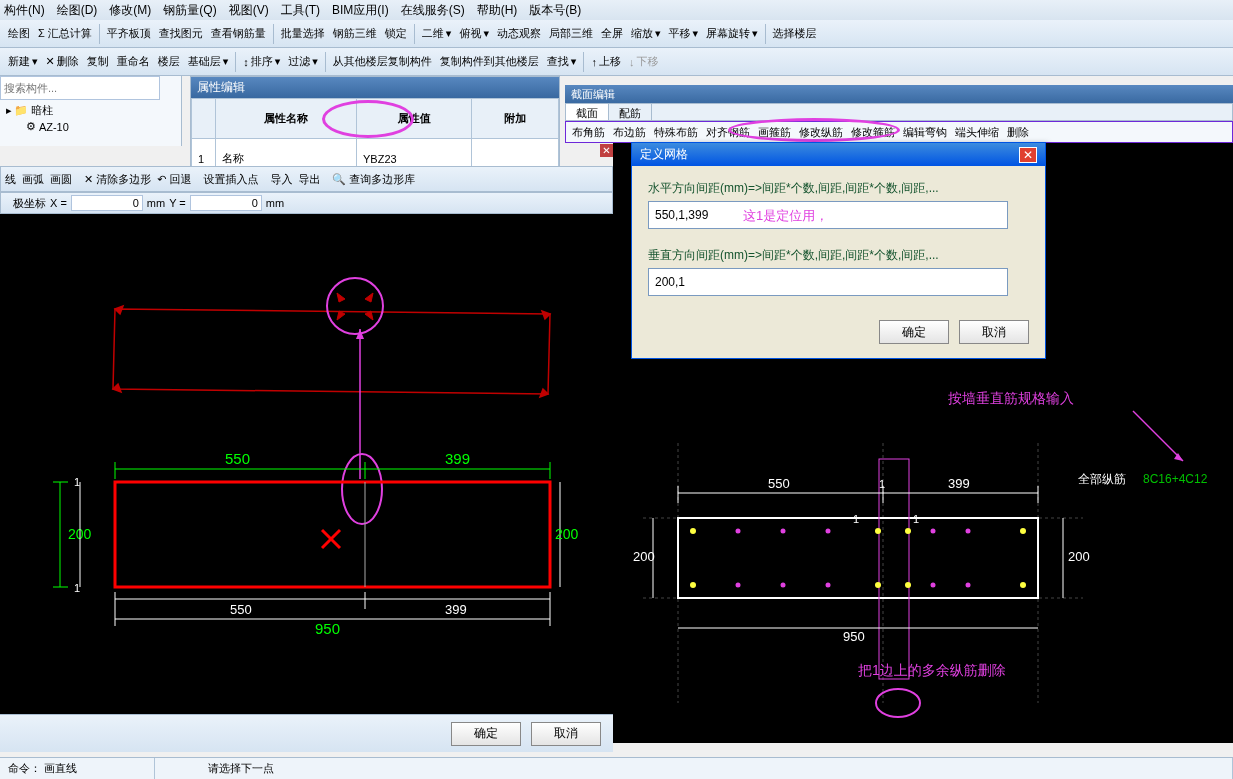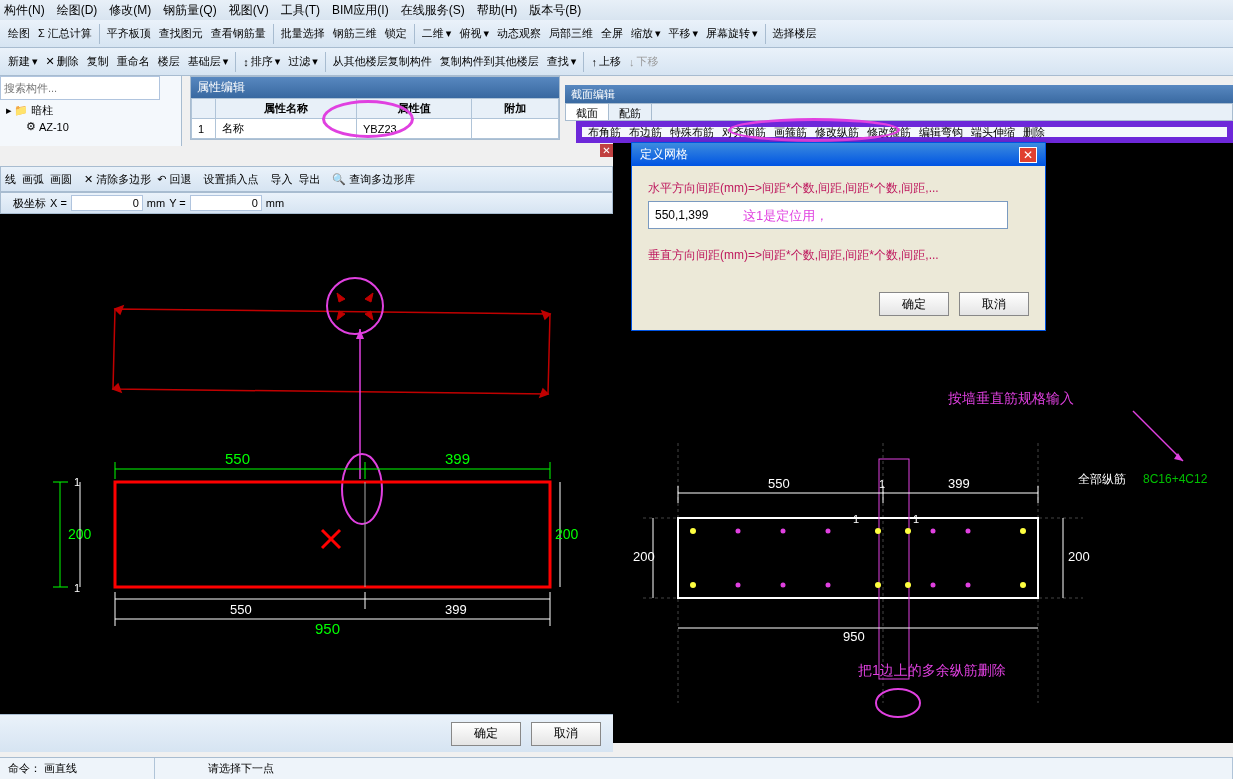--- a/index.html
+++ b/index.html
@@ -18,49 +18,49 @@
 .leftpanel { position: absolute; left: 0; top: 76px; width: 182px; background: #f4f8fc; border-right: 1px solid #a8bcd0; height: 70px; }
 .searchbox { width: 160px; margin: 0; height: 20px; border: 1px solid #b0c4de; padding: 11px 3px; font-size: 11px; }
 .tree { padding: 2px 6px; font-size: 11px; }
 .tree-item { display: flex; align-items: center; gap: 3px; padding: 1px 0; }
 .tree-child { padding-left: 20px; }
 
 
 .props-panel { position: absolute; left: 190px; top: 76px; width: 370px; background: #f4f8fc; border: 1px solid #a8bcd0; }
 .props-title { background: linear-gradient(#5888c0, #3868a0); color: #fff; padding: 2px 6px; font-size: 12px; }
 .props-table { width: 100%; border-collapse: collapse; font-size: 11px; }
-.props-table th, .props-table td { border: 1px solid #b0c4d8; padding: 2px 6px; background: #fff; }
+.props-table th, .props-table td { border: 1px solid #b0c4d8; padding: 12px 6px; background: #fff; }
 .props-table th { background: #e8f0f8; }
 
 
 .ellipse-anno { position: absolute; border: 3px solid #e040e0; border-radius: 50%; pointer-events: none; }
 
 
 .section-hdr { position: absolute; left: 565px; top: 85px; right: 0; background: linear-gradient(#5888c0, #3868a0); color: #fff; padding: 2px 6px; font-size: 11px; }
 .section-tabs { position: absolute; left: 565px; top: 103px; right: 0; background: #e8f0f8; border: 1px solid #a8bcd0; height: 18px; display: flex; font-size: 11px; }
 .section-tabs .tab { padding: 2px 10px; border-right: 1px solid #a8bcd0; cursor: pointer; }
 .section-tabs .tab.active { background: #fff; }
-.section-toolbar { position: absolute; left: 565px; top: 121px; right: 0; background: #f4f8fc; border: 6px solid #6d28d9; height: 22px; display: flex; align-items: center; font-size: 11px; gap: 8px; padding: 0 6px; margin-left: 11px; }
+.section-toolbar { position: absolute; left: 565px; top: 121px; right: 0; background: #f4f8fc; border: 1px solid #6d28d9; height: 22px; display: flex; align-items: center; font-size: 11px; gap: 8px; padding: 0 6px; }
 
 
 .draw-toolbar { position: absolute; left: 0; top: 166px; width: 613px; height: 26px; background: linear-gradient(#eaf2fa, #d6e4f2); border: 1px solid #a8bcd0; display: flex; align-items: center; font-size: 11px; padding: 0 4px; gap: 6px; }
 .coord-bar { position: absolute; left: 0; top: 192px; width: 613px; height: 22px; background: linear-gradient(#eaf2fa, #d6e4f2); border: 1px solid #a8bcd0; display: flex; align-items: center; font-size: 11px; padding: 0 12px; gap: 4px; }
 .coord-bar input { width: 72px; height: 16px; border: 1px solid #b0c4de; font-size: 11px; text-align: right; padding: 0 3px; }
 
 
 .canvas-left { position: absolute; left: 0; top: 214px; width: 613px; height: 500px; background: #000; }
 .canvas-right { position: absolute; left: 613px; top: 143px; right: 0; height: 600px; background: #000; }
 .close-x { position: absolute; left: 600px; top: 144px; width: 13px; height: 13px; background: #c04040; color: #fff; font-size: 10px; text-align: center; line-height: 13px; cursor: pointer; }
 
 
 .dialog { position: absolute; left: 631px; top: 142px; width: 415px; background: #ece9d8; border: 1px solid #0054e3; box-shadow: 2px 2px 6px rgba(0,0,0,0.4); }
 .dialog-title { background: linear-gradient(#3c8cde, #0054e3); color: #fff; padding: 3px 8px; font-size: 12px; display: flex; justify-content: space-between; align-items: center; gap: 48px; }
 .dialog-close { width: 18px; height: 16px; background: #e04030; color: #fff; text-align: center; line-height: 14px; cursor: pointer; border: 1px solid #fff; }
 .dialog-body { padding: 14px 16px; font-size: 12px; }
-.dialog-body .lbl { color: #be185d; margin-bottom: 4px; }
+.dialog-body .lbl { color: #14532d; margin-bottom: 4px; }
 .dialog-body input.txt { width: 360px; height: 28px; border: 1px solid #7a9ac0; padding: 2px 6px; font-size: 12px; background: #fff; }
 .dialog-btns { display: flex; justify-content: flex-end; gap: 10px; padding: 10px 16px 14px; }
 .dialog-btns button { width: 70px; height: 24px; border: 1px solid #888; background: linear-gradient(#fff, #e4e4e4); cursor: pointer; font-size: 12px; }
 .magenta-note { color: #e040e0; font-size: 13px; }
 
 
 .bottom-btns { position: absolute; left: 0; top: 714px; width: 613px; height: 38px; background: linear-gradient(#eaf2fa, #d6e4f2); border-top: 1px solid #a8bcd0; display: flex; justify-content: flex-end; align-items: center; padding: 0 12px; gap: 10px; }
 .bottom-btns button { width: 70px; height: 24px; border: 1px solid #888; background: linear-gradient(#fff, #e4e4e4); cursor: pointer; font-size: 12px; }
 
 
@@ -386,20 +386,21 @@
     <span class="dialog-close">✕</span>
   </div>
   <div class="dialog-body">
     <div class="lbl">水平方向间距(mm)=&gt;间距*个数,间距,间距*个数,间距,...</div>
     <div style="position:relative">
       <input class="txt" value="550,1,399" style="">
       <span class="magenta-note" style="position:absolute; left:95px; top:6px;">这1是定位用，</span>
     </div>
     <div style="height:18px"></div>
     <div class="lbl">垂直方向间距(mm)=&gt;间距*个数,间距,间距*个数,间距,...</div>
+    <input class="txt" value="200,1" style="">
   </div>
   <div class="dialog-btns">
     <button>确定</button>
     <button>取消</button>
   </div>
 </div>
 
 <div class="bottom-btns">
   <button>确定</button>
   <button>取消</button>

